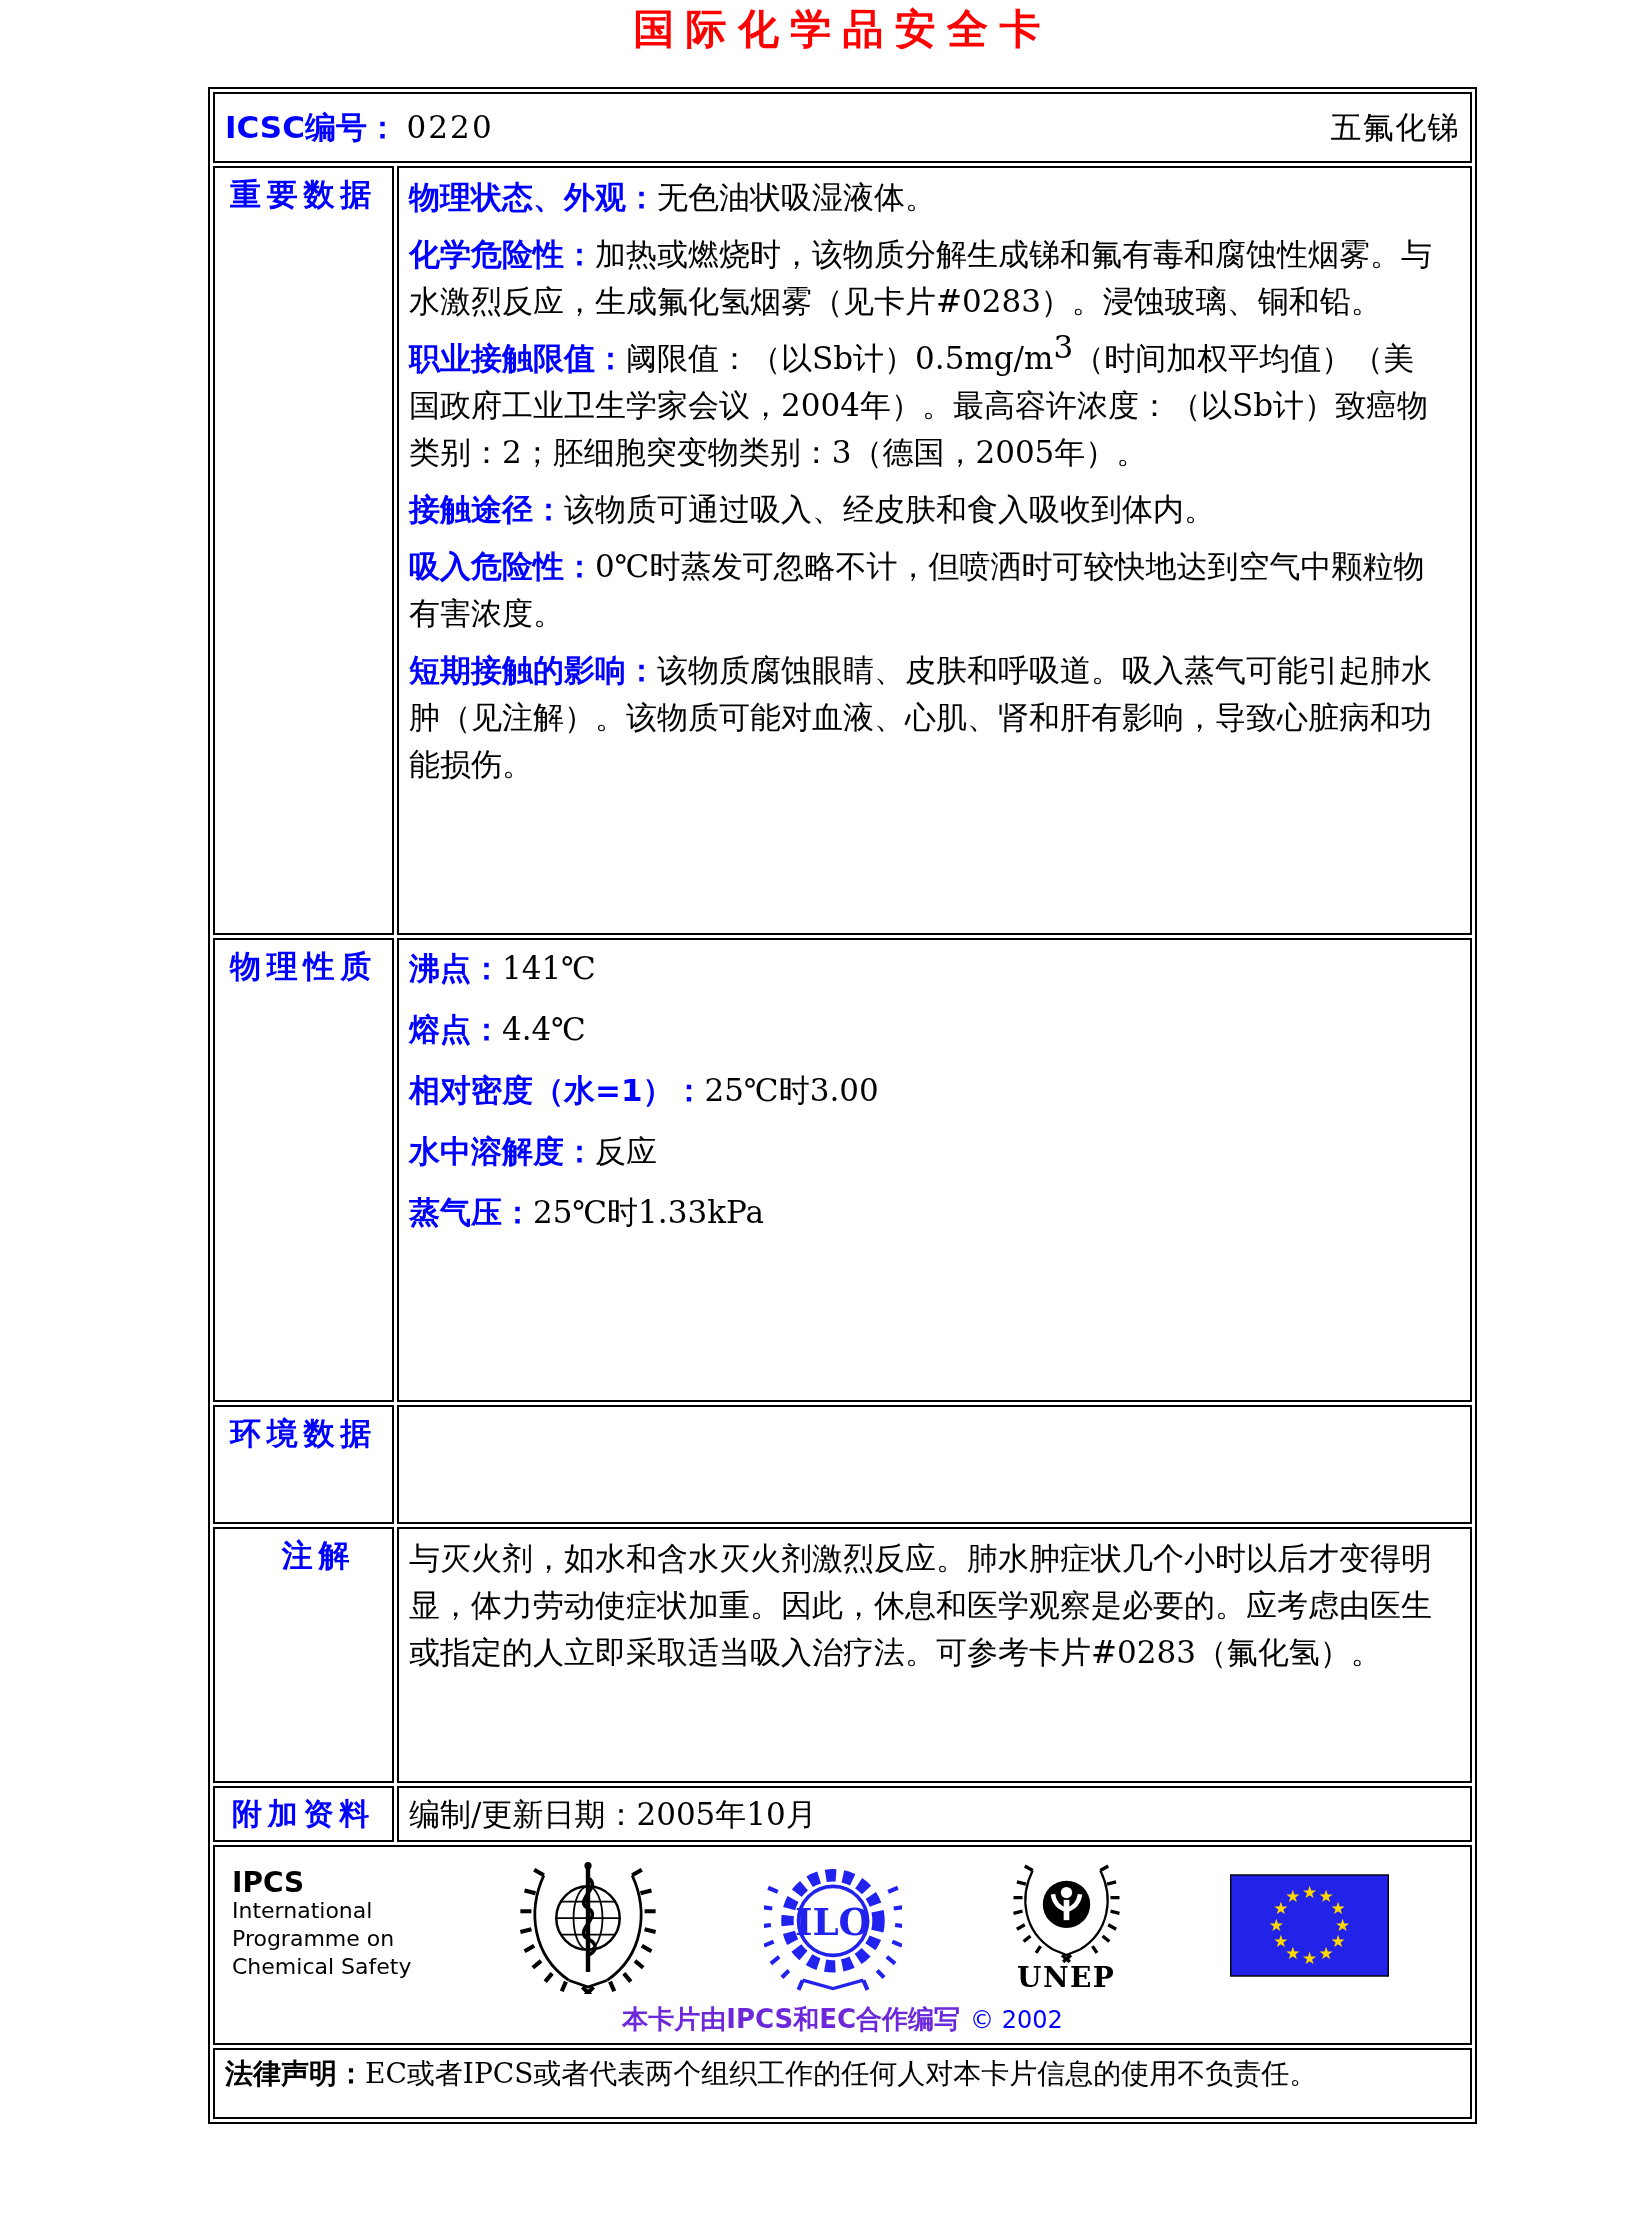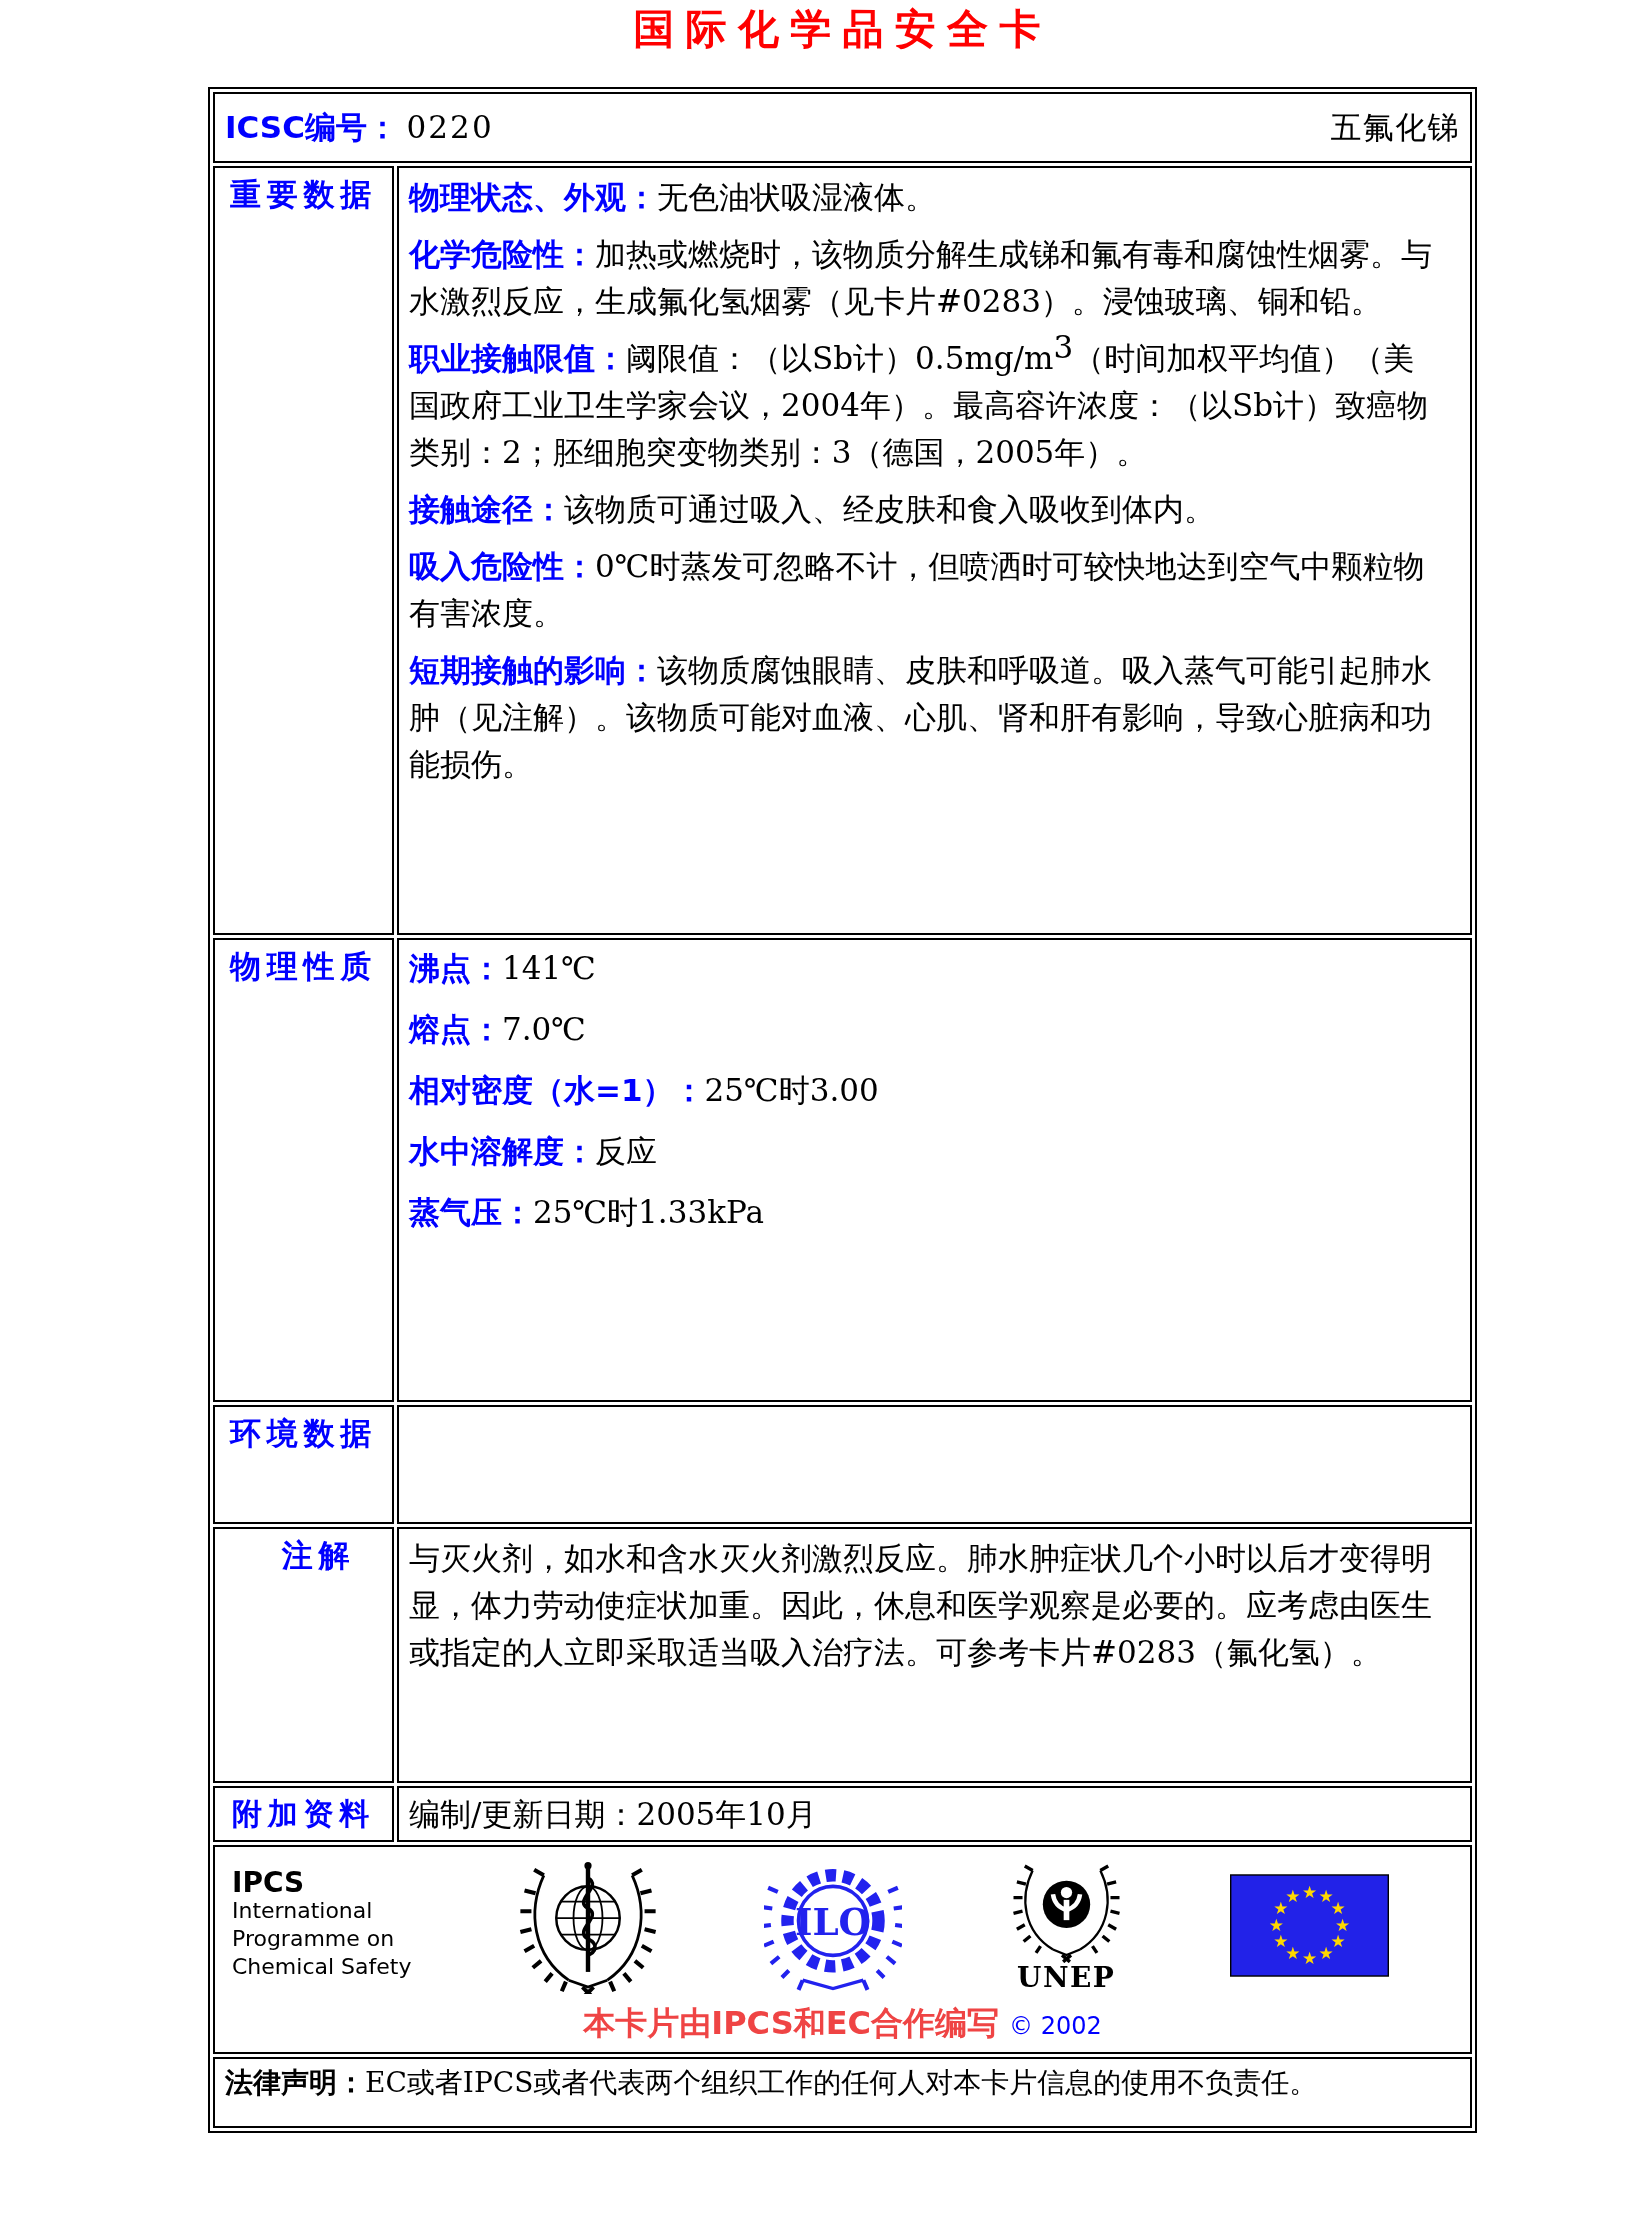--- a/index.html
+++ b/index.html
@@ -43,21 +43,21 @@
     display:flex;align-items:center;justify-content:space-between;
     padding:1.4px 71px 0 7px;height:142px;
   }
   .ipcs-block{line-height:28px;}
   .ipcs-block .acro{font-size:28px;font-weight:bold;}
   .ipcs-block .line{font-size:22px;}
   .unep-wrap{text-align:center;}
   .unep-text{font-size:28px;font-weight:bold;letter-spacing:1.4px;margin-top:-5.7px;
     font-family:"DejaVu Serif","Liberation Serif",serif;}
   .caption{ text-align:center;margin-top:5.7px; }
-  .caption .cap{color:#ef4444;font-weight:bold;font-size:32px;}
+  .caption .cap{color:#6d28d9;font-weight:bold;font-size:26px;}
   .caption .year{color:#0000ff;font-size:24px;margin-left:10px;}
   
   td.legal{vertical-align:middle;font-size:28px;line-height:35px;}
   .legal-lbl{font-weight:bold;font-family:"DejaVu Sans",sans-serif;}
 </style>
 </head>
 <body>
 
 <h1 class="title">国际化学品安全卡</h1>
 
@@ -88,21 +88,21 @@
       <p><span class="bl">接触途径：</span><span class="serif">该物质可通过吸入、经皮肤和食入吸收到体内。</span></p>
       <p><span class="bl">吸入危险性：</span><span class="serif">0℃时蒸发可忽略不计，但喷洒时可较快地达到空气中颗粒物有害浓度。</span></p>
       <p><span class="bl">短期接触的影响：</span><span class="serif">该物质腐蚀眼睛、皮肤和呼吸道。吸入蒸气可能引起肺水肿（见注解）。该物质可能对血液、心肌、肾和肝有影响，导致心脏病和功能损伤。</span></p>
     </td>
   </tr>
 
   <tr>
     <td class="lbl" style="height:464px;">物理性质</td>
     <td class="content">
       <p class="pp"><span class="bl">沸点：</span><span class="serif">141℃</span></p>
-      <p class="pp"><span class="bl">熔点：</span><span class="serif">7.0℃</span></p>
+      <p class="pp"><span class="bl">熔点：</span><span class="serif">4.4℃</span></p>
       <p class="pp"><span class="bl">相对密度（水=1）：</span><span class="serif">25℃时3.00</span></p>
       <p class="pp"><span class="bl">水中溶解度：</span><span class="serif">反应</span></p>
       <p class="pp"><span class="bl">蒸气压：</span><span class="serif">25℃时1.33kPa</span></p>
     </td>
   </tr>
 
   <tr>
     <td class="lbl" style="height:119px;margin-top:34px;">环境数据</td>
     <td class="content"><span class="serif"></span></td>
   </tr>

